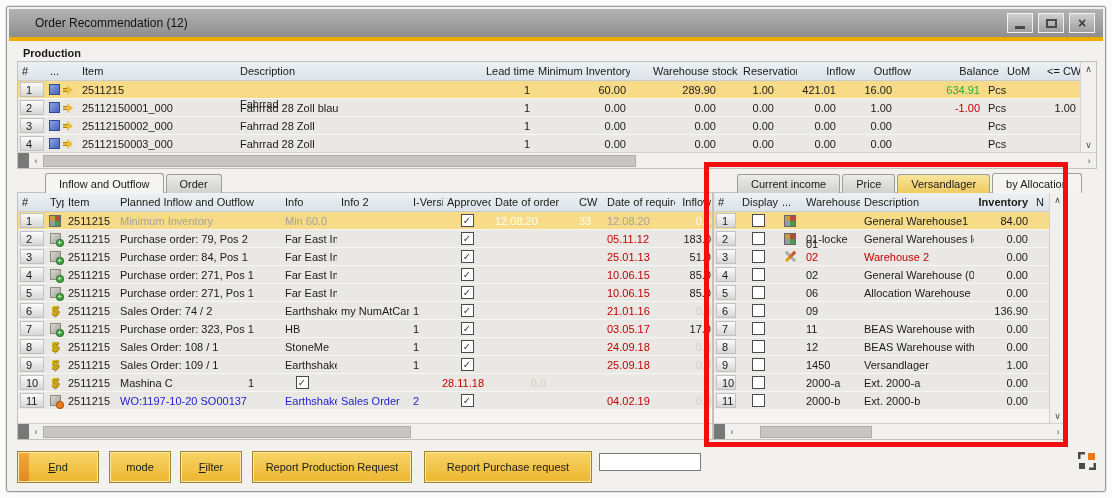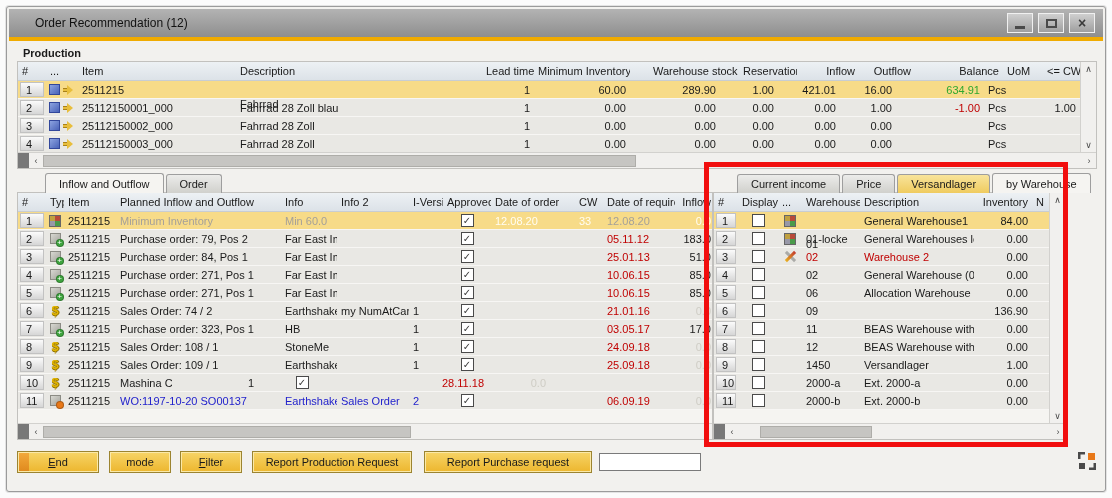--- a/index.html
+++ b/index.html
@@ -35,21 +35,21 @@
   .vscroll { position:absolute; top:0; right:0; bottom:16px; width:16px; background:#F1F0EE; border-left:1px solid #D2D1CE; display:flex; flex-direction:column; justify-content:space-between; align-items:center; }
   .sarrow { width:14px; height:14px; display:flex; align-items:center; justify-content:center; color:#4a4a4a; font-size:9px; cursor:pointer; flex:none; }
   .scorner { width:11px; height:15px; background:#787878; flex:none; cursor:pointer; }
   .sthumb { height:12px; background:#C6C5C2; border:1px solid #AEADA9; cursor:pointer; }
 
   .tabs { position:absolute; display:flex; align-items:flex-end; z-index:3; }
   .tab { height:19px; padding:0 13px; display:flex; align-items:center; border:1px solid #9E9E9E; border-bottom:none; border-radius:3px 3px 0 0; background:linear-gradient(#ECECEA,#D0D0CC); margin-right:2px; cursor:pointer; white-space:nowrap; }
   .tab.active { background:#F5F4F1; height:20px; position:relative; z-index:4; }
   .tab.hilite { background:linear-gradient(#F8E49B,#EFCB5F); }
 
-  .btn { position:absolute; height:22px; border:1px solid #9C8430; box-shadow:inset 0 0 0 1px #FBE9A8; background:linear-gradient(#F7D467,#EDB62E); display:flex; align-items:center; justify-content:center; cursor:pointer; padding:8px 8px; }
+  .btn { position:absolute; height:32px; border:1px solid #9C8430; box-shadow:inset 0 0 0 1px #FBE9A8; background:linear-gradient(#F7D467,#EDB62E); display:flex; align-items:center; justify-content:center; cursor:pointer; padding:8px 8px; }
   .btn .accent { position:absolute; left:1px; top:1px; bottom:1px; width:10px; background:linear-gradient(#F2A93B,#E08A1E); }
   .tinput { position:absolute; height:18px; background:#fff; border:1px solid #7a7a7a; font-family:"Liberation Sans",sans-serif; font-size:11px; padding:0 3px; }
 
   
   .icon-cube { width:11px; height:11px; background:linear-gradient(135deg,#8CA3E0,#4A63B8); border:1px solid #32479B; flex:none; }
   .arrow { display:flex; align-items:center; margin:0 3px; flex:none; }
   .arrow .stem { width:4px; height:4px; background:#E8BE3C; border-top:1px solid #A8811B; border-bottom:1px solid #A8811B; }
   .arrow .head { width:0; height:0; border-left:6px solid #E8BE3C; border-top:5px solid transparent; border-bottom:5px solid transparent; }
   .icon-boxg { width:11px; height:11px; background:linear-gradient(135deg,#D8D8D2,#A3A39C); border:1px solid #8B8B84; position:relative; flex:none; }
   .badge { position:absolute; right:-4px; bottom:-4px; width:8px; height:8px; border-radius:50%; display:flex; align-items:center; justify-content:center; font-size:8px; line-height:1; color:#fff; border:1px solid rgba(0,0,0,.25); }
@@ -446,46 +446,46 @@
         <div class="cell" style="width: 52px;">2511215</div>
         <div class="cell t-blue" style="width: 165px;">WO:1197-10-20 SO00137</div>
         <div class="cell t-blue" style="width: 56px;">Earthshaker Cor</div>
         <div class="cell t-blue" style="width: 72px;">Sales Order</div>
         <div class="cell t-blue" style="width: 34px;">2</div>
         <div class="cell c" style="width: 48px;">
           <div class="cb">✓</div>
         </div>
         <div class="cell" style="width: 84px;"></div>
         <div class="cell" style="width: 28px;"></div>
-        <div class="cell t-red" style="width: 72px;">06.09.19</div>
+        <div class="cell t-red" style="width: 72px;">04.02.19</div>
         <div class="cell n t-dim" style="width: 40px;">0.0</div>
       </div>
       <div class="hscroll">
         <div class="scorner"></div>
         <div class="sarrow">‹</div>
         <div class="sthumb" style="margin-left: 0%; width: 53%;"></div>
         <div style="flex: 1 1 0%;"></div>
         <div class="sarrow">›</div>
       </div>
     </div>
 
   <div class="tabs" id="wh-tabs" style="left:730px; top:166px; height:20px;">
       <div class="tab">Current income</div>
       <div class="tab">Price</div>
       <div class="tab hilite">Versandlager</div>
-      <div class="tab active">by Warehouse</div>
+      <div class="tab active">by Allocation</div>
     </div>
   <div class="grid" id="wh-grid" style="left:706px; top:185px; width:353px; height:248px;">
       <div class="ghead">
         <div class="hcell" style="width: 24px;">#</div>
         <div class="hcell" style="width: 40px;">Display</div>
         <div class="hcell" style="width: 24px;">...</div>
         <div class="hcell" style="width: 58px;">Warehouse</div>
         <div class="hcell" style="width: 114px;">Description</div>
-        <div class="hcell n" style="width: 58px;">Inventory</div>
+        <div class="hcell n" style="width: 58px; font-weight: bold;">Inventory</div>
         <div class="hcell" style="width: 30px;">N</div>
       </div>
       <div class="grow sel">
         <div class="cell chipwrap" style="width: 24px;">
           <div class="chip">1</div>
         </div>
         <div class="cell c" style="width: 40px;">
           <div class="cb"></div>
         </div>
         <div class="cell c" style="width: 24px; padding: 0px;">

